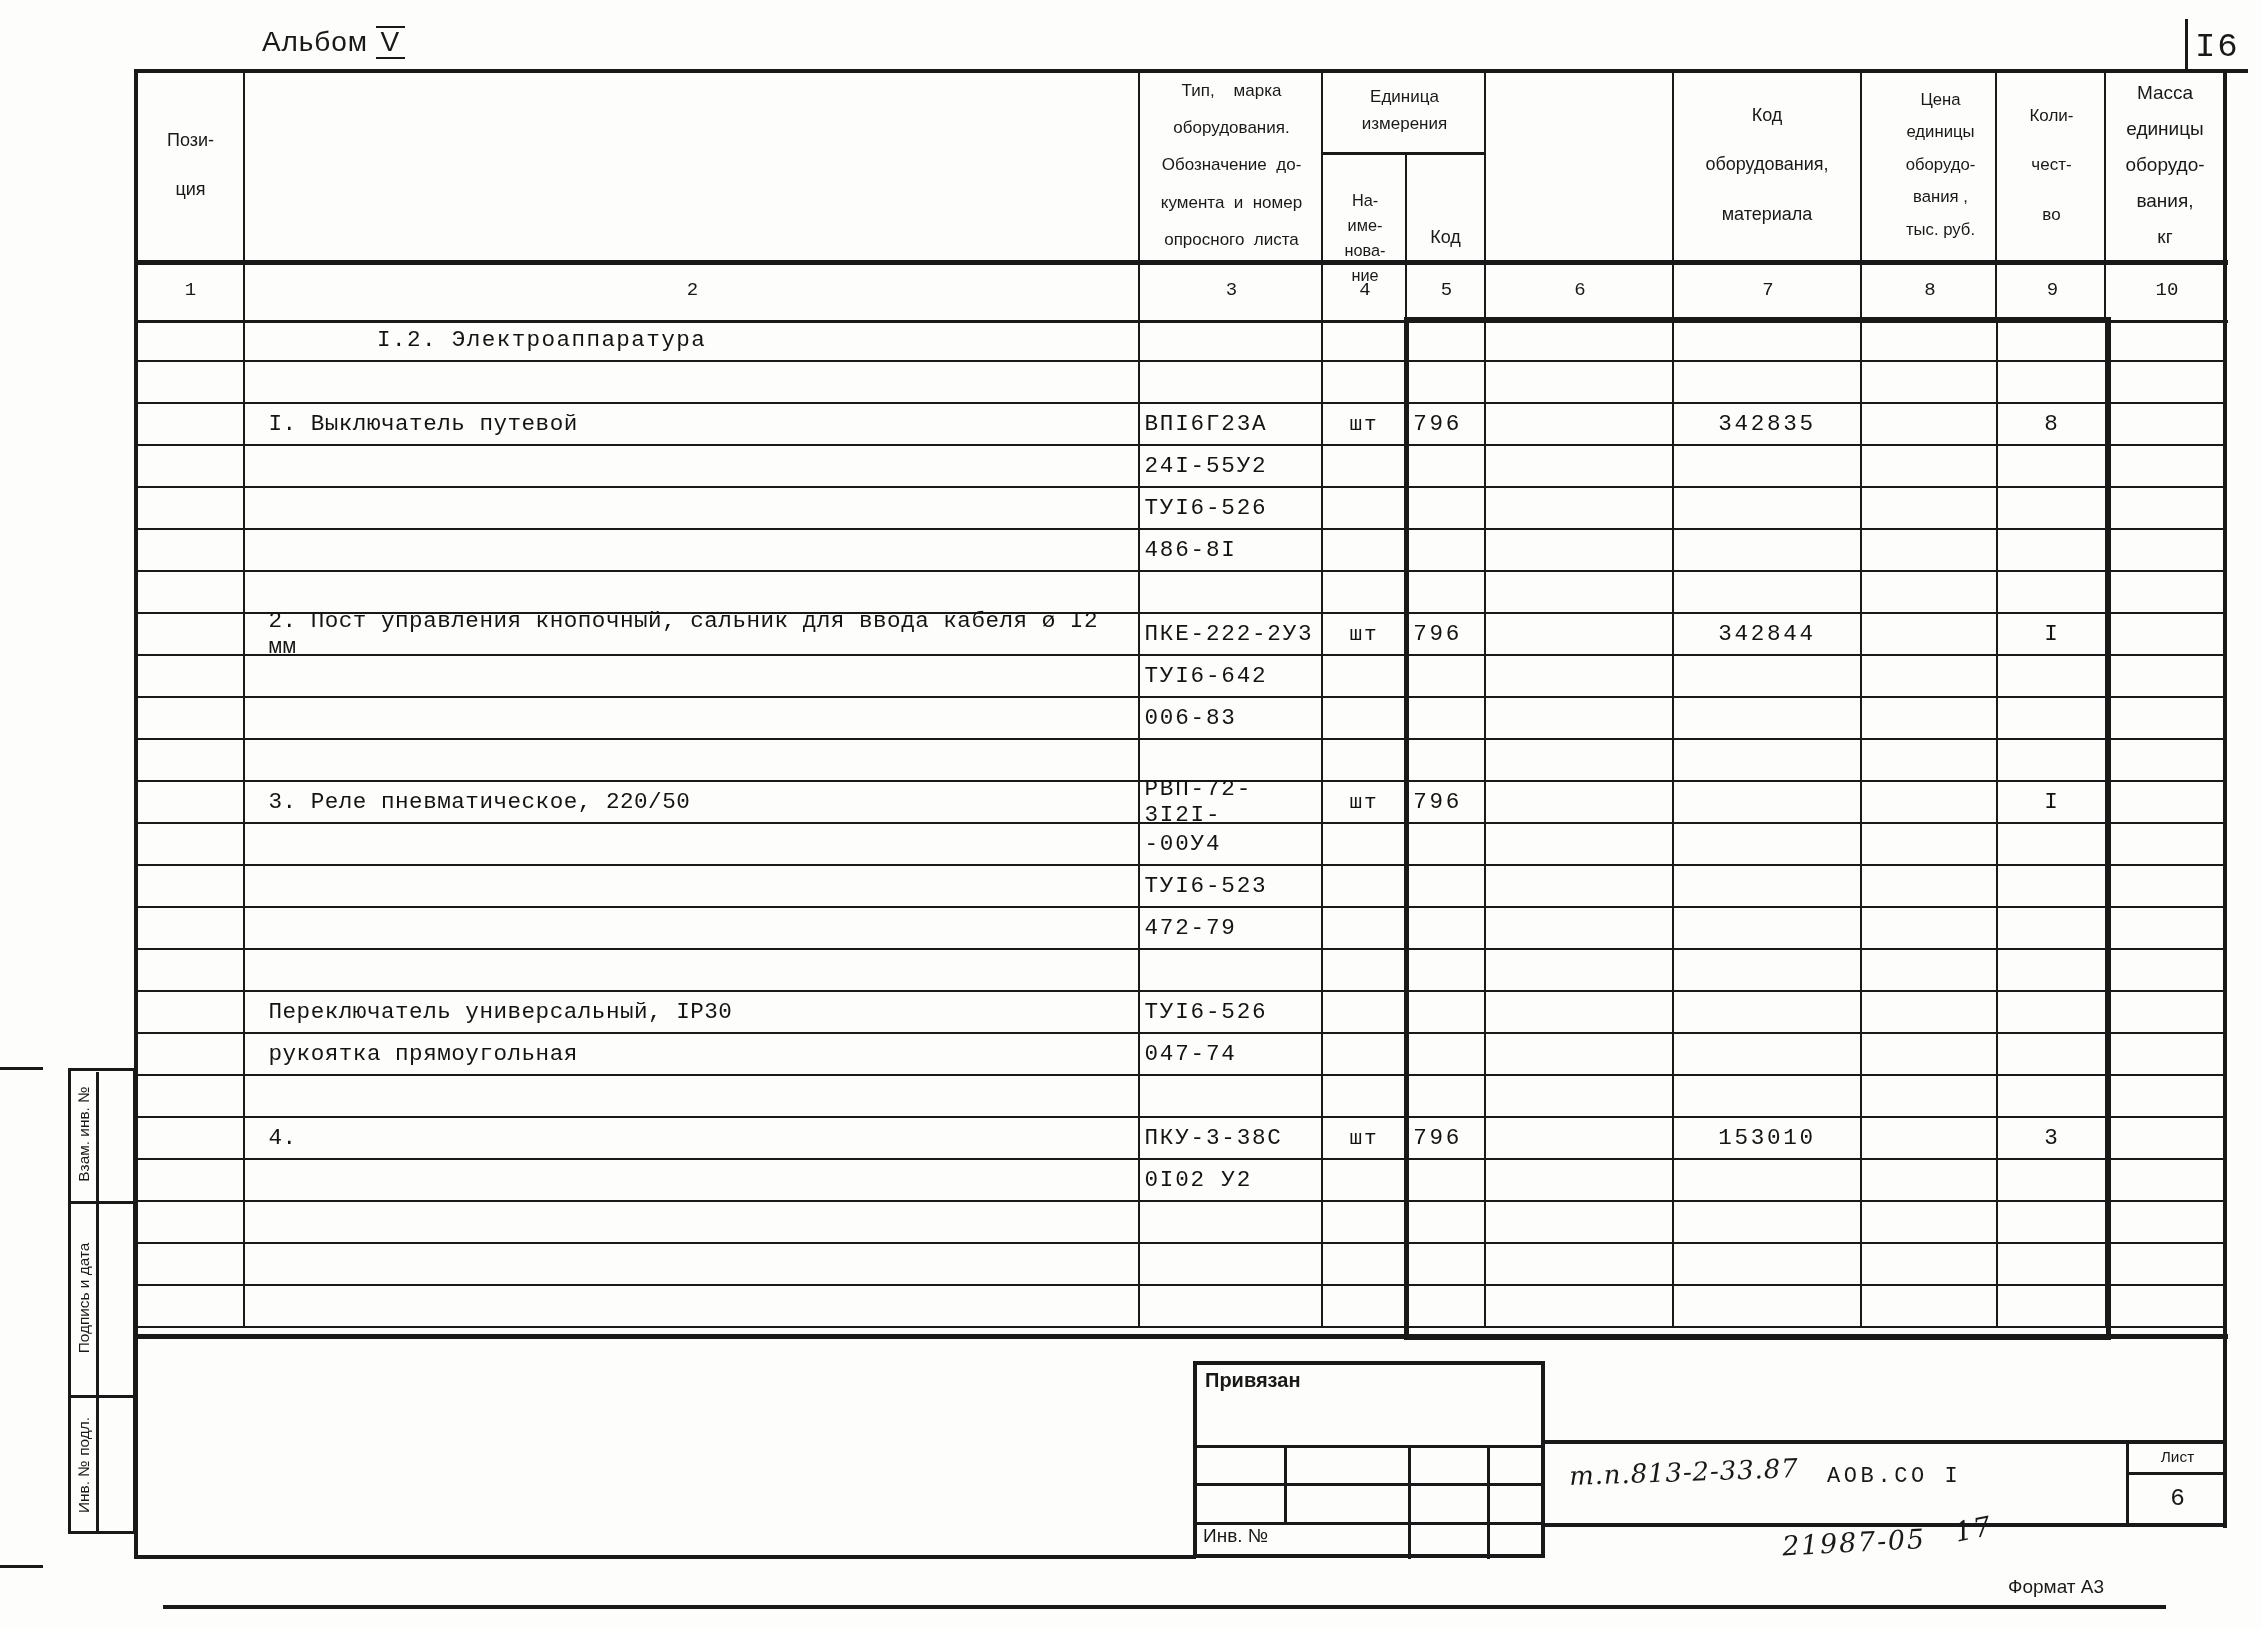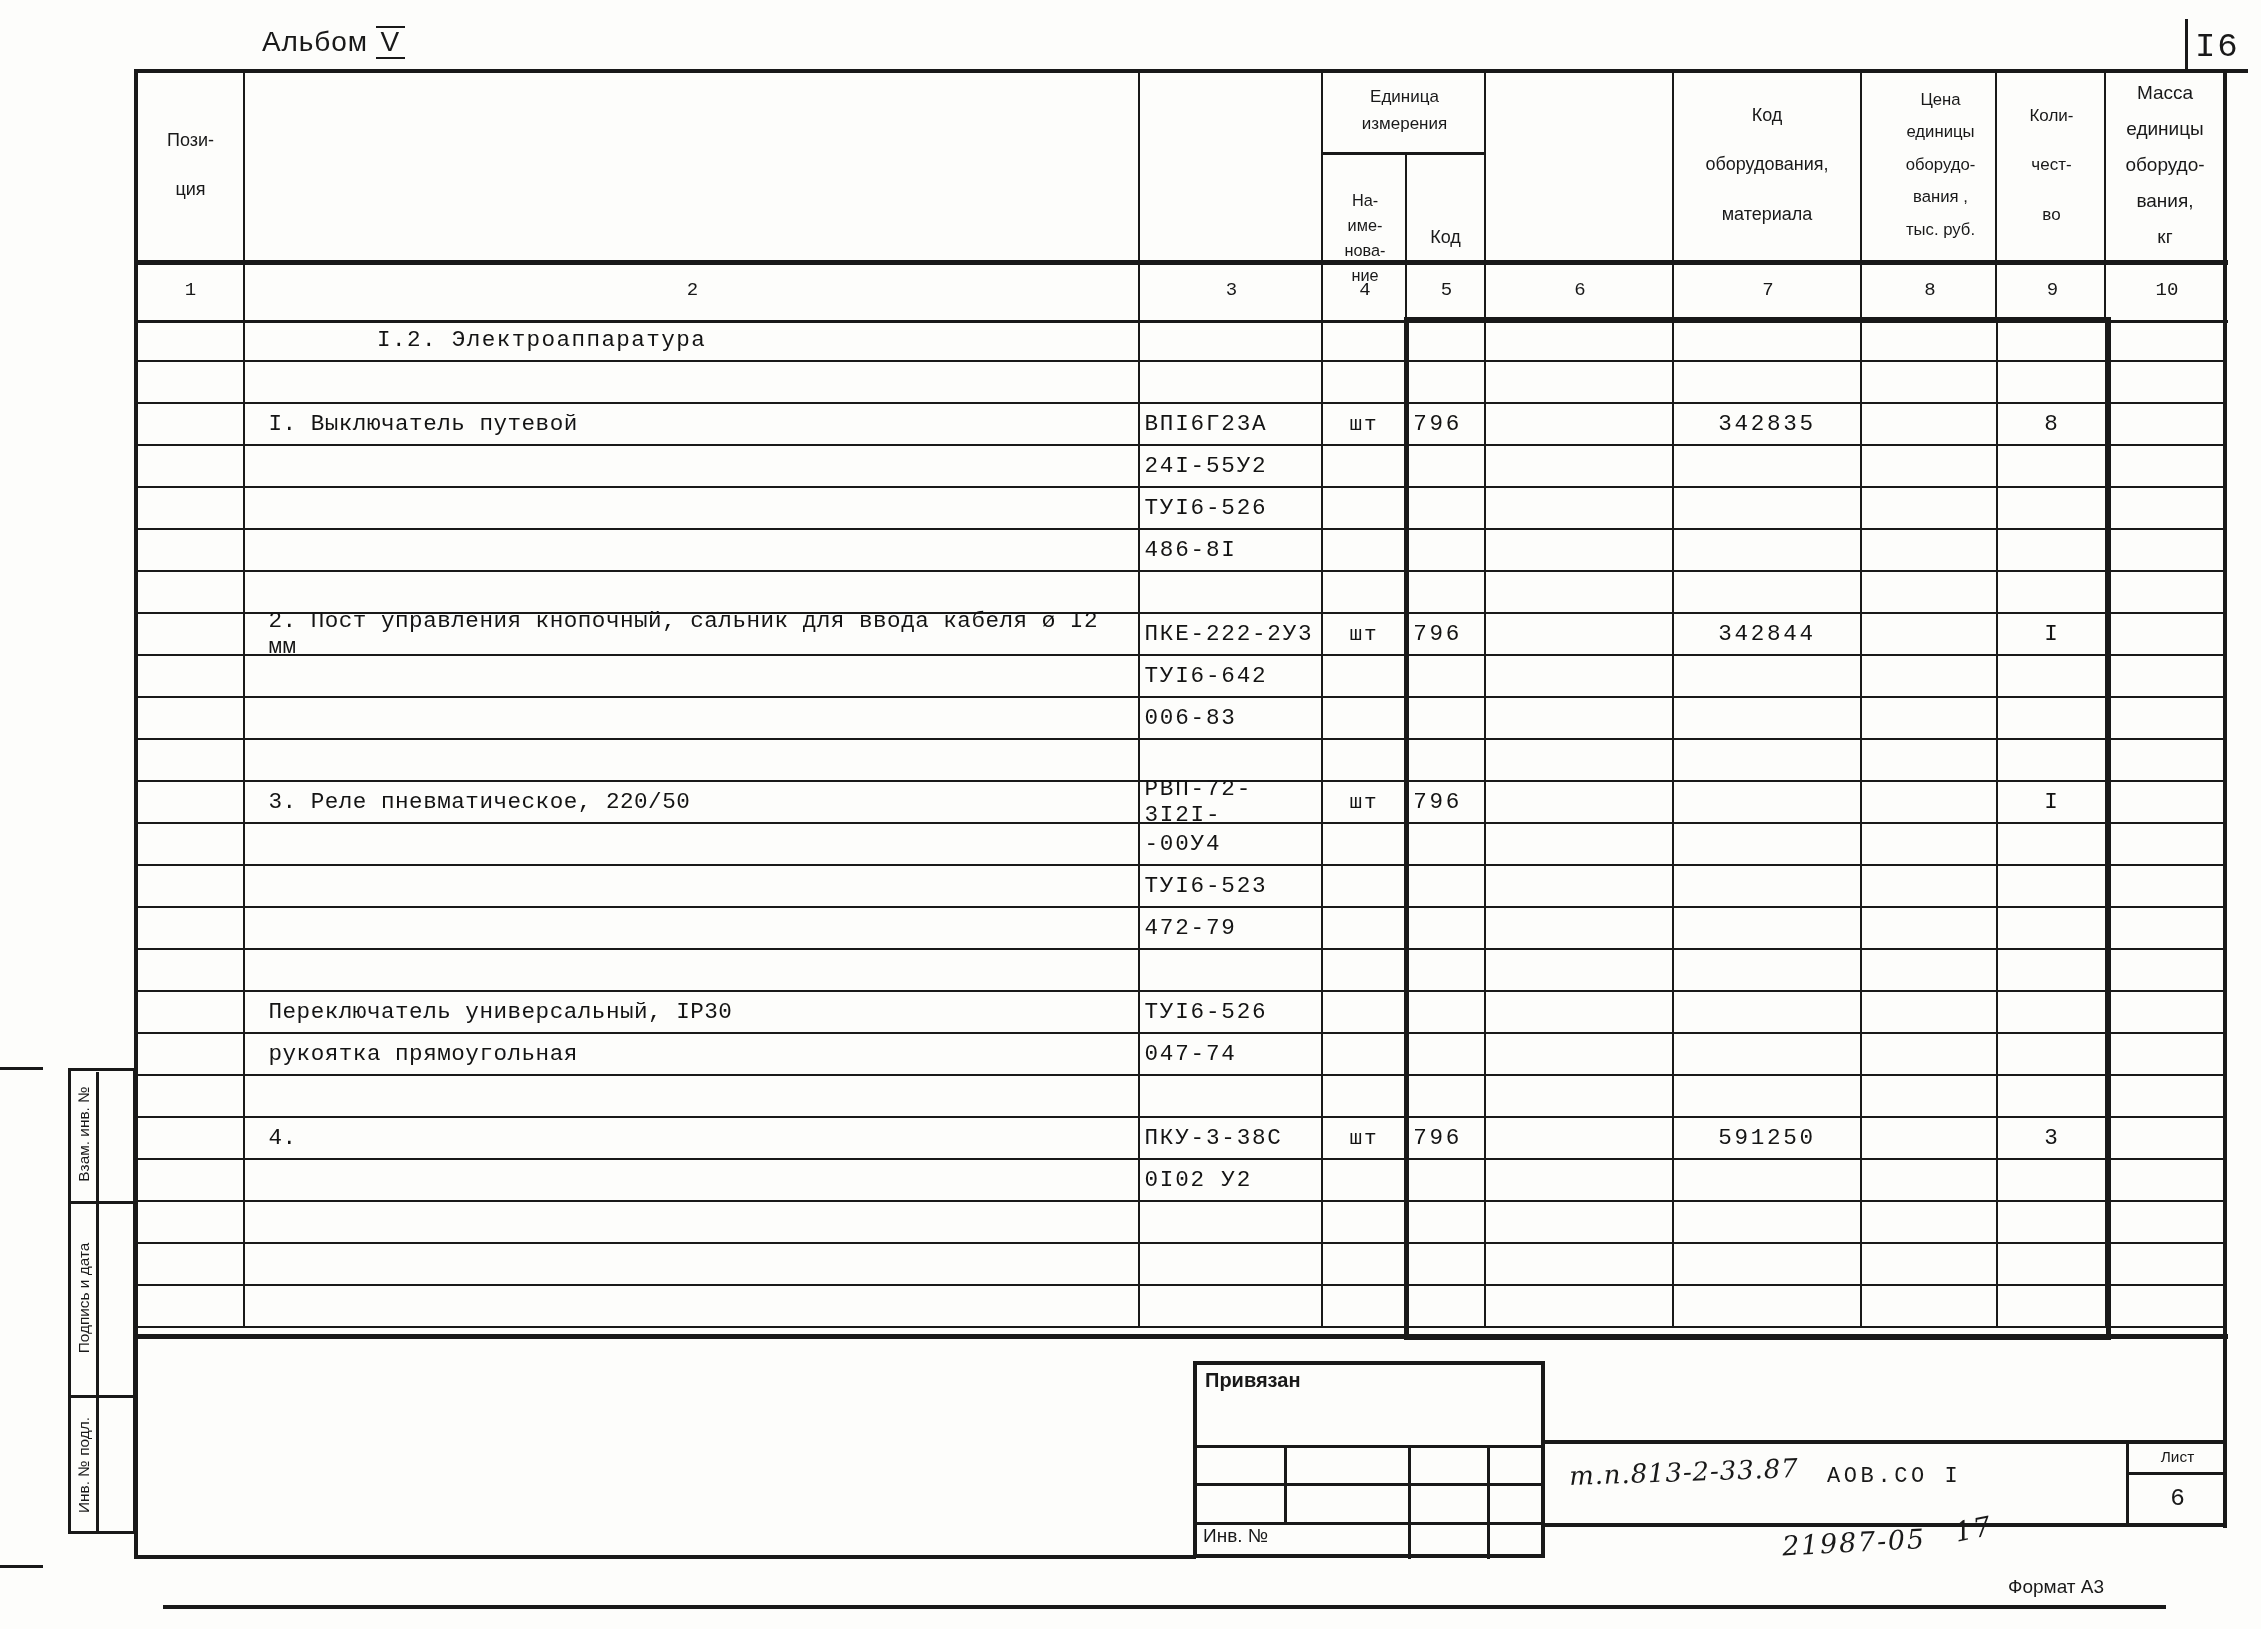--- a/index.html
+++ b/index.html
@@ -91,20 +91,25 @@
 <body>
 
 <div id="sheet">
 
   <div id="album"><span>Альбом</span><span class="vol">V</span></div>
 
   <div id="pagenum">I6</div>
 
   <div class="hcell" id="h-pos">Пози-
 ция</div>
+  <div class="hcell" id="h-type">Тип,    марка
+оборудования.
+Обозначение  до-
+кумента  и  номер
+опросного  листа</div>
   <div class="hcell" id="h-unitgrp">Единица
 измерения</div>
   <div class="hcell" id="h-unitname">На-
 име-
 нова-
 ние</div>
   <div class="hcell" id="h-unitcode">Код</div>
   <div class="hcell" id="h-equip">Код
 оборудования,
 материала</div>
@@ -148,21 +153,21 @@
       <div class="trow"><div class="cell c-pos"></div><div class="cell c-name"></div><div class="cell c-type">006-83</div><div class="cell c-unit"></div><div class="cell c-code"></div><div class="cell c-plant"></div><div class="cell c-equip"></div><div class="cell c-price"></div><div class="cell c-qty"></div><div class="cell c-mass"></div></div>
       <div class="trow"><div class="cell c-pos"></div><div class="cell c-name"></div><div class="cell c-type"></div><div class="cell c-unit"></div><div class="cell c-code"></div><div class="cell c-plant"></div><div class="cell c-equip"></div><div class="cell c-price"></div><div class="cell c-qty"></div><div class="cell c-mass"></div></div>
       <div class="trow"><div class="cell c-pos"></div><div class="cell c-name">3. Реле пневматическое, 220/50</div><div class="cell c-type">РВП-72-3I2I-</div><div class="cell c-unit">шт</div><div class="cell c-code">796</div><div class="cell c-plant"></div><div class="cell c-equip"></div><div class="cell c-price"></div><div class="cell c-qty">I</div><div class="cell c-mass"></div></div>
       <div class="trow"><div class="cell c-pos"></div><div class="cell c-name"></div><div class="cell c-type">-00У4</div><div class="cell c-unit"></div><div class="cell c-code"></div><div class="cell c-plant"></div><div class="cell c-equip"></div><div class="cell c-price"></div><div class="cell c-qty"></div><div class="cell c-mass"></div></div>
       <div class="trow"><div class="cell c-pos"></div><div class="cell c-name"></div><div class="cell c-type">ТУI6-523</div><div class="cell c-unit"></div><div class="cell c-code"></div><div class="cell c-plant"></div><div class="cell c-equip"></div><div class="cell c-price"></div><div class="cell c-qty"></div><div class="cell c-mass"></div></div>
       <div class="trow"><div class="cell c-pos"></div><div class="cell c-name"></div><div class="cell c-type">472-79</div><div class="cell c-unit"></div><div class="cell c-code"></div><div class="cell c-plant"></div><div class="cell c-equip"></div><div class="cell c-price"></div><div class="cell c-qty"></div><div class="cell c-mass"></div></div>
       <div class="trow"><div class="cell c-pos"></div><div class="cell c-name"></div><div class="cell c-type"></div><div class="cell c-unit"></div><div class="cell c-code"></div><div class="cell c-plant"></div><div class="cell c-equip"></div><div class="cell c-price"></div><div class="cell c-qty"></div><div class="cell c-mass"></div></div>
       <div class="trow"><div class="cell c-pos"></div><div class="cell c-name">Переключатель универсальный, IP30</div><div class="cell c-type">ТУI6-526</div><div class="cell c-unit"></div><div class="cell c-code"></div><div class="cell c-plant"></div><div class="cell c-equip"></div><div class="cell c-price"></div><div class="cell c-qty"></div><div class="cell c-mass"></div></div>
       <div class="trow"><div class="cell c-pos"></div><div class="cell c-name">рукоятка прямоугольная</div><div class="cell c-type">047-74</div><div class="cell c-unit"></div><div class="cell c-code"></div><div class="cell c-plant"></div><div class="cell c-equip"></div><div class="cell c-price"></div><div class="cell c-qty"></div><div class="cell c-mass"></div></div>
       <div class="trow"><div class="cell c-pos"></div><div class="cell c-name"></div><div class="cell c-type"></div><div class="cell c-unit"></div><div class="cell c-code"></div><div class="cell c-plant"></div><div class="cell c-equip"></div><div class="cell c-price"></div><div class="cell c-qty"></div><div class="cell c-mass"></div></div>
-      <div class="trow"><div class="cell c-pos"></div><div class="cell c-name">4.</div><div class="cell c-type">ПКУ-3-38С</div><div class="cell c-unit">шт</div><div class="cell c-code">796</div><div class="cell c-plant"></div><div class="cell c-equip">591250</div><div class="cell c-price"></div><div class="cell c-qty">3</div><div class="cell c-mass"></div></div>
+      <div class="trow"><div class="cell c-pos"></div><div class="cell c-name">4.</div><div class="cell c-type">ПКУ-3-38С</div><div class="cell c-unit">шт</div><div class="cell c-code">796</div><div class="cell c-plant"></div><div class="cell c-equip">153010</div><div class="cell c-price"></div><div class="cell c-qty">3</div><div class="cell c-mass"></div></div>
       <div class="trow"><div class="cell c-pos"></div><div class="cell c-name"></div><div class="cell c-type">0I02 У2</div><div class="cell c-unit"></div><div class="cell c-code"></div><div class="cell c-plant"></div><div class="cell c-equip"></div><div class="cell c-price"></div><div class="cell c-qty"></div><div class="cell c-mass"></div></div>
       <div class="trow"><div class="cell c-pos"></div><div class="cell c-name"></div><div class="cell c-type"></div><div class="cell c-unit"></div><div class="cell c-code"></div><div class="cell c-plant"></div><div class="cell c-equip"></div><div class="cell c-price"></div><div class="cell c-qty"></div><div class="cell c-mass"></div></div>
       <div class="trow"><div class="cell c-pos"></div><div class="cell c-name"></div><div class="cell c-type"></div><div class="cell c-unit"></div><div class="cell c-code"></div><div class="cell c-plant"></div><div class="cell c-equip"></div><div class="cell c-price"></div><div class="cell c-qty"></div><div class="cell c-mass"></div></div>
       <div class="trow"><div class="cell c-pos"></div><div class="cell c-name"></div><div class="cell c-type"></div><div class="cell c-unit"></div><div class="cell c-code"></div><div class="cell c-plant"></div><div class="cell c-equip"></div><div class="cell c-price"></div><div class="cell c-qty"></div><div class="cell c-mass"></div></div>
     </div>
 
   <div id="heavybox"></div>
 
   <div class="box" id="stripbox"></div>
 

